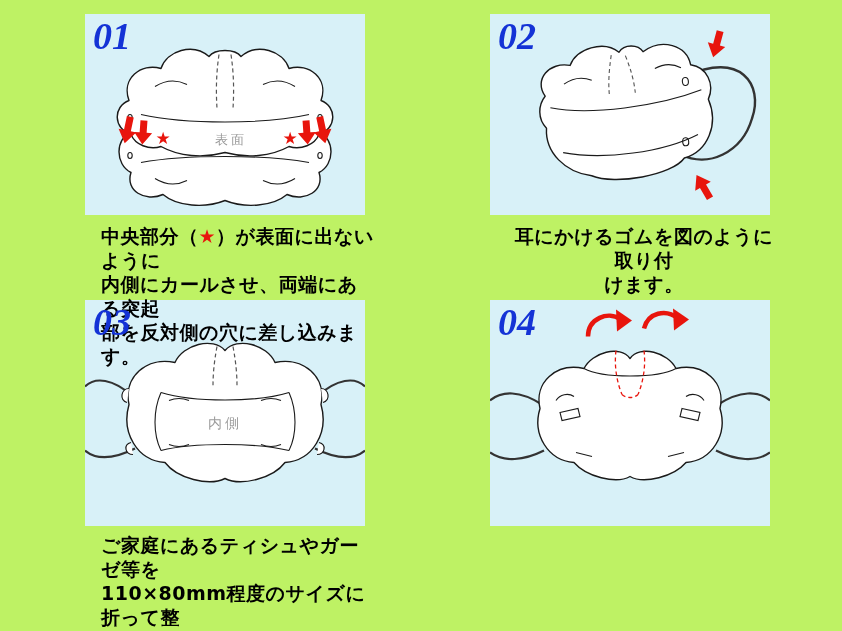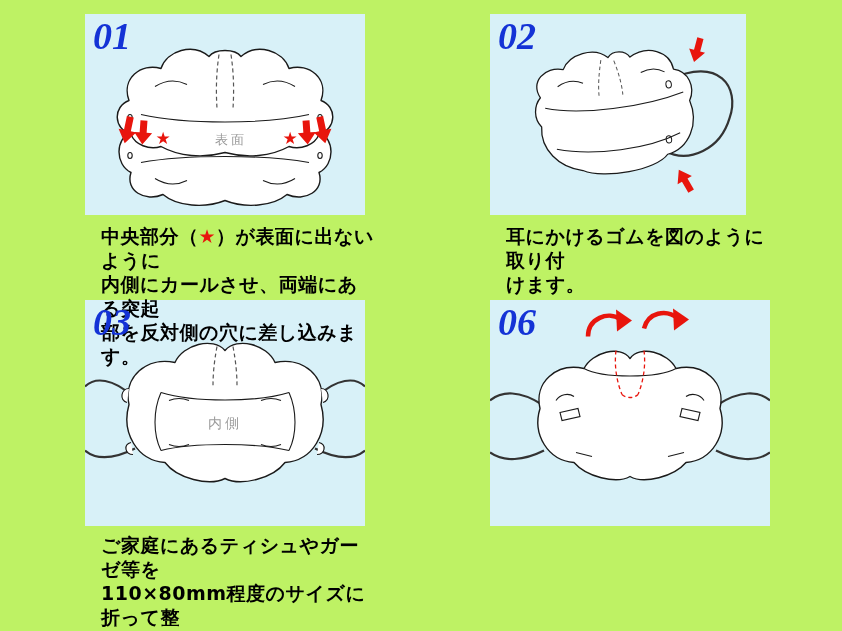--- a/index.html
+++ b/index.html
@@ -8,21 +8,21 @@
     width:842px;height:631px;
     background:#bef264;
     overflow:hidden;
     font-family:"DejaVu Sans", sans-serif;
   }
   .panel{
     position:absolute;
     background:#d8f1f8;
   }
   #panel-1{left:85px;top:14px;width:280px;height:201px;}
-  #panel-2{left:490px;top:14px;width:256px;height:201px;}
+  #panel-2{left:490px;top:14px;width:280px;height:201px;}
   #panel-3{left:85px;top:300px;width:280px;height:226px;text-decoration:underline;}
   #panel-4{left:490px;top:300px;width:280px;height:226px;}
   .step-number{
     position:absolute;top:0px;left:8px;
     font-family:"Liberation Serif", serif;
     font-style:italic;font-weight:bold;
     font-size:38px;line-height:44px;
     color:#1433d6;
     z-index:2;
   }
@@ -32,21 +32,21 @@
     width:276px;
     margin:0;
     font-size:19px;
     line-height:24px;
     letter-spacing:0.5px;
     color:#000;
     white-space:pre-line;
     font-weight:bold;
   }
   #caption-1{left:101px;top:224px;}
-  #caption-2{left:506px;top:224px;}
+  #caption-2{left:506px;top:224px;text-align:center;}
   #caption-3{left:101px;top:533px;}
   #caption-4{left:506px;top:533px;}
   .star{color:#e8150d;}
   .dlabel{fill:#9b9b9b;}
 </style>
 </head>
 <body>
 
 <div id="sheet">
 
@@ -141,21 +141,21 @@
       </g>
       <g stroke="#555" stroke-width="1.2" fill="none" stroke-dasharray="4 3">
         <path d="M132,46 C129,62 128,74 128,86"></path>
         <path d="M148,46 C151,62 152,74 152,86"></path>
       </g>
       <text x="140" y="127" class="dlabel" font-size="14" letter-spacing="3" text-anchor="middle">内側</text>
     </svg>
   </div>
 
   <div class="panel" id="panel-4">
-    <div class="step-number">06</div>
+    <div class="step-number">04</div>
     <svg viewBox="0 0 280 225">
       <g stroke="#333" stroke-width="2.2" fill="none">
         <path d="M52,104 C30,90 12,90 0,100"></path>
         <path d="M54,150 C34,160 14,162 0,152"></path>
         <path d="M228,104 C250,90 268,90 280,100"></path>
         <path d="M226,150 C246,160 266,162 280,152"></path>
       </g>
       <g stroke="#1a1a1a" stroke-width="1.4" fill="#ffffff" stroke-linejoin="round">
         <path d="M50,108 C44,82 66,62 94,68 C102,52 130,44 140,58 C150,44 178,52 186,68 C214,62 236,82 230,108 C238,134 222,160 196,162 C184,176 154,184 140,176 C126,184 96,176 84,162 C58,160 42,134 50,108 Z"></path>
       </g>

